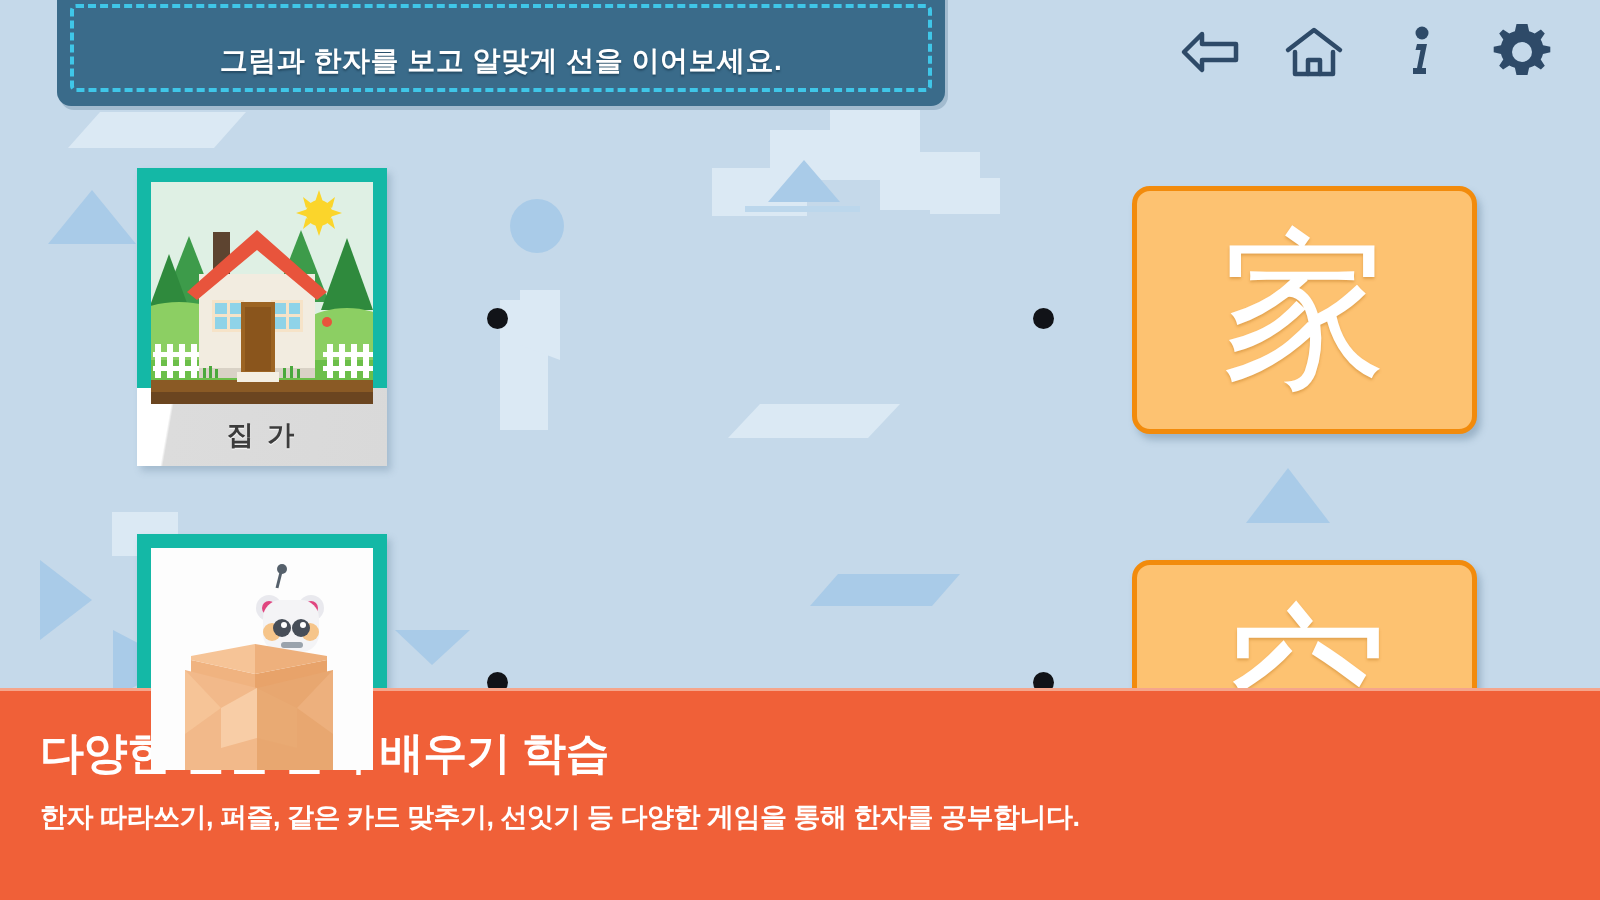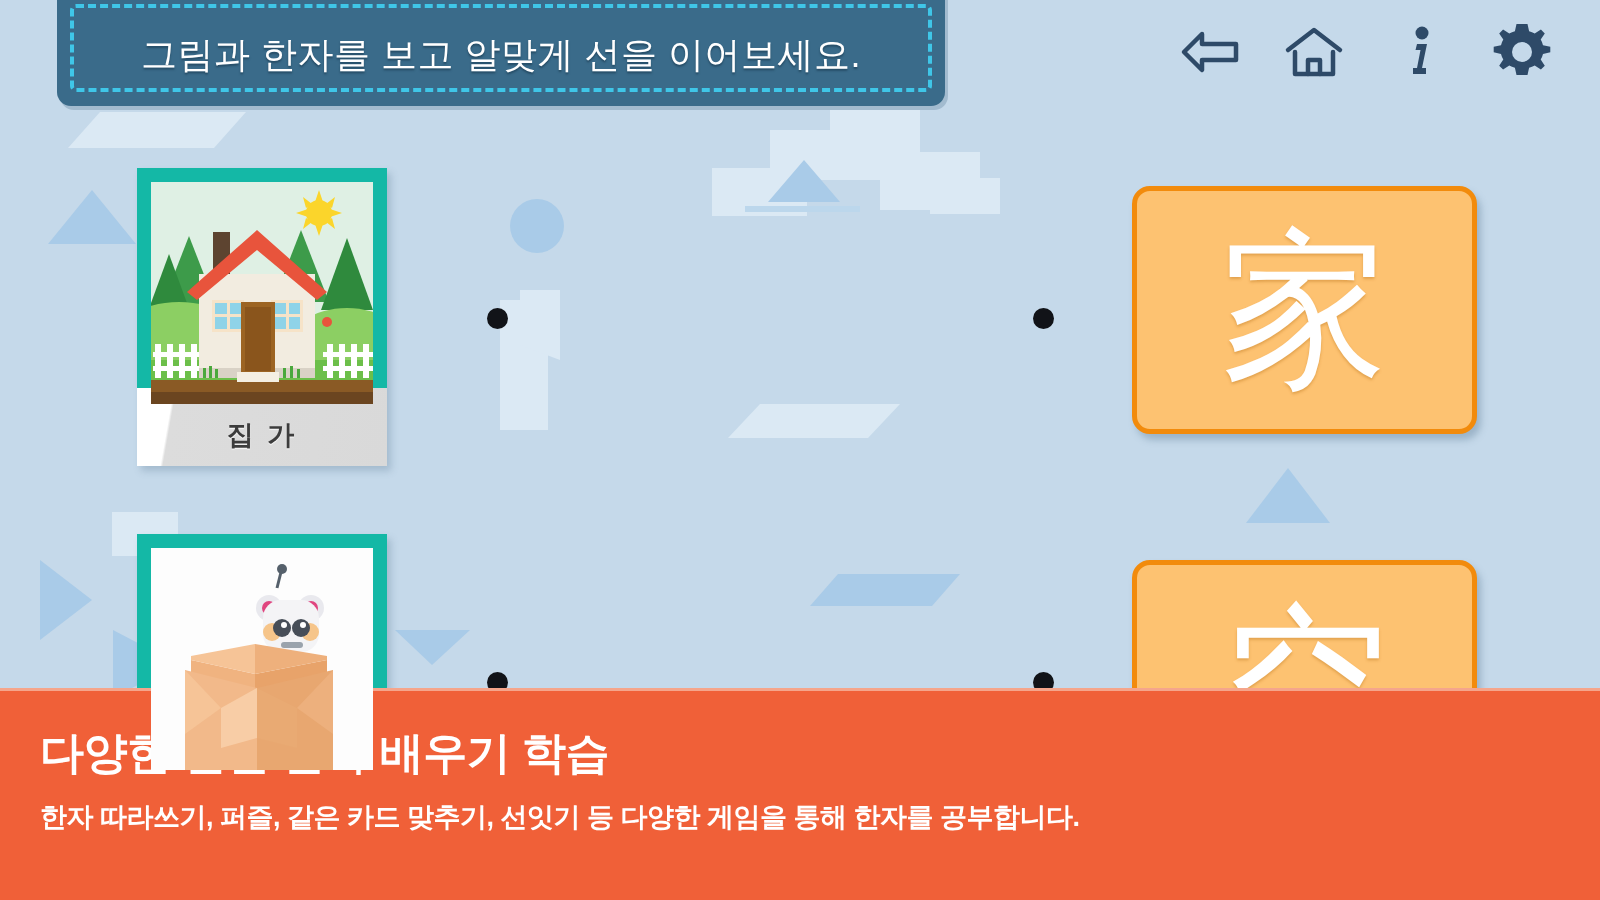--- a/index.html
+++ b/index.html
@@ -21,21 +21,21 @@
     box-shadow:3px 4px 0 rgba(120,150,175,.45);
     display:flex; align-items:flex-end; justify-content:center;
     padding-bottom:26px;
   }
   #instruction-dash{
     position:absolute; left:13px; top:38px; right:13px; bottom:14px;
     border:4px dashed #3fc6e8; border-radius:6px;
   }
   #instruction-text{
     position:relative; z-index:2;
-    color:#ffffff; font-size:36px; font-weight:400;
+    color:#ffffff; font-size:28px; font-weight:700;
     letter-spacing:.5px; white-space:nowrap;
     text-shadow:0 2px 2px rgba(20,50,70,.55);
   }
 
   
   #toolbar{
     position:absolute; right:44px; top:18px;
     display:flex; align-items:center; gap:36px;
   }
   .tb-btn{

